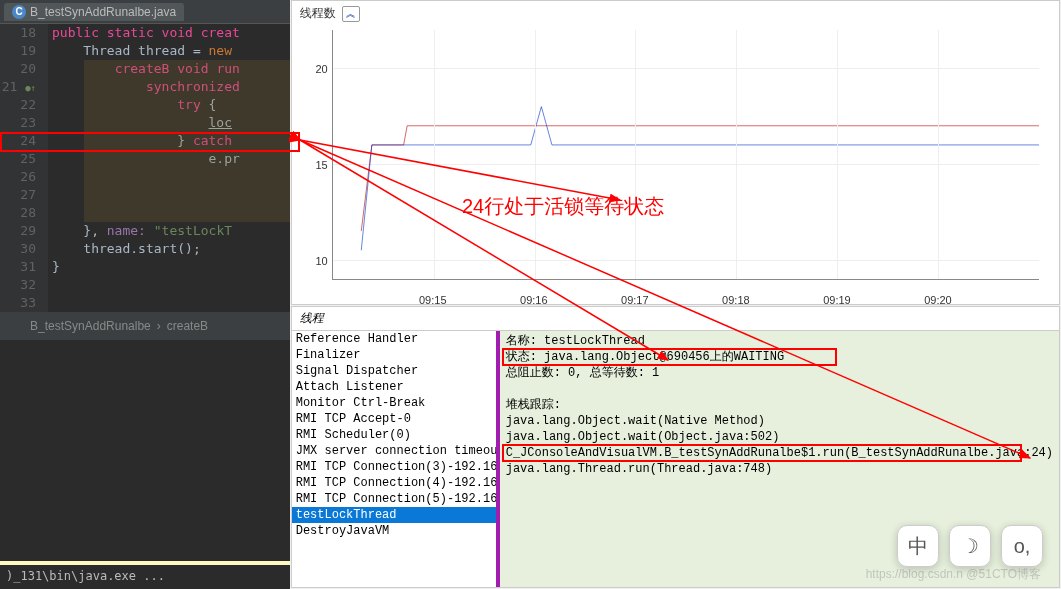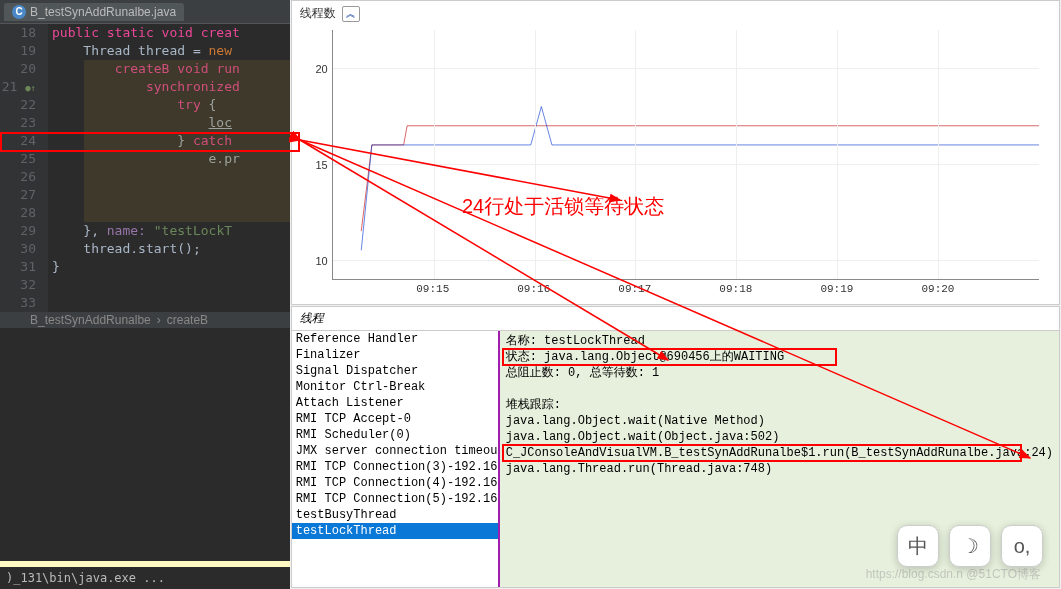--- a/index.html
+++ b/index.html
@@ -15,41 +15,41 @@
   .gut-icon { color: #6e8759; font-size: 9px; }
   .code-lines { flex: 1; padding-left: 4px; color: #a9b7c6; overflow: hidden; }
   .code-line { height: 18px; white-space: pre; }
   .hl-region { position: absolute; left: 84px; top: 36px; width: 216px; height: 162px; background: rgba(120, 100, 40, 0.25); pointer-events: none; }
   .kw { color: #ec4899; }
   .str { color: #6a8759; }
   .fn { color: #ec4899; }
   .prop { color: #9876aa; }
   .newk { color: #cc7832; }
   .red-box-24 { position: absolute; top: 108px; left: 0; width: 300px; height: 20px; border: 2px solid #ff0000; pointer-events: none; z-index: 5; }
-  .breadcrumb { height: 16px; background: #3c3f41; color: #888; display: flex; align-items: center; padding: 0 30px; gap: 6px; }
-  .terminal { height: 28px; background: #2b2b2b; color: #bbb; font-family: Consolas, monospace; padding: 4px 6px; border-top: 6px solid #fef9c3; }
+  .breadcrumb { height: 28px; background: #3c3f41; color: #888; display: flex; align-items: center; padding: 0 30px; gap: 6px; }
+  .terminal { height: 28px; background: #2b2b2b; color: #bbb; font-family: Consolas, monospace; padding: 4px 6px; border-top: 4px solid #fef9c3; }
   
   .right-pane { flex: 1; background: #f0f0f0; display: flex; flex-direction: column; position: relative; }
   .chart-section { height: 305px; background: #fff; border: 1px solid #ccc; margin: 0 1px; display: flex; flex-direction: column; }
   .chart-header { padding: 4px 8px; font-size: 12px; color: #333; display: flex; align-items: center; gap: 6px; }
   .collapse-btn { border: 1px solid #999; padding: 0 3px; font-size: 10px; color: #003399; border-radius: 2px; }
   .chart-body { flex: 1; position: relative; margin: 4px 20px 4px 40px; }
   .y-axis { position: absolute; left: -28px; top: 0; bottom: 20px; width: 24px; }
   .y-tick { position: absolute; right: 0; font-size: 11px; color: #333; transform: translateY(-50%); }
   .plot-area { position: absolute; left: 0; right: 0; top: 0; bottom: 20px; border-left: 1px solid #888; border-bottom: 1px solid #888; }
   .grid-h { position: absolute; left: 0; right: 0; border-top: 1px solid #eee; }
   .grid-v { position: absolute; top: 0; bottom: 0; border-left: 1px solid #eee; }
   .x-axis { position: absolute; left: 0; right: 0; bottom: 0; height: 20px; }
-  .x-tick { position: absolute; top: 3px; font-size: 11px; color: #333; transform: translateX(-50%); font-family: Liberation Mono, monospace; }
+  .x-tick { position: absolute; top: 14px; font-size: 11px; color: #333; transform: translateX(-50%); }
   svg.lines { position: absolute; left: 0; top: 0; width: 100%; height: 100%; }
   
   .thread-section { flex: 1; display: flex; flex-direction: column; border: 1px solid #ccc; margin: 1px; background: #fff; }
   .ts-header { padding: 3px 8px; font-size: 12px; border-bottom: 1px solid #ccc; font-style: italic; }
   .ts-body { flex: 1; display: flex; overflow: hidden; }
-  .thread-list { width: 208px; border-right: 2px solid #a21caf; overflow: hidden; font-family: "Courier New", monospace; font-size: 12px; line-height: 16px; background: #fff; }
+  .thread-list { width: 208px; border-right: 4px solid #a21caf; overflow: hidden; font-family: "Courier New", monospace; font-size: 12px; line-height: 16px; background: #fff; }
   .thread-list div { padding: 0 4px; white-space: nowrap; overflow: hidden; }
   .thread-list .selected { background: #0a78d6; color: #fff; }
   .thread-detail { flex: 1; background: #e6f0dc; font-family: "Courier New", monospace; font-size: 12px; line-height: 16px; padding: 2px 6px; position: relative; }
   .thread-detail div { white-space: nowrap; }
   
   .red-box-status { position: absolute; border: 2px solid #ff0000; pointer-events: none; }
   .annotation { position: absolute; color: #ff0000; font-size: 20px; z-index: 10; }
   svg.arrows { position: absolute; left: 0; top: 0; width: 1061px; height: 589px; pointer-events: none; z-index: 8; }
   
   .float-icons { position: absolute; right: 18px; bottom: 22px; display: flex; gap: 10px; z-index: 20; }
@@ -155,30 +155,30 @@
       </div>
     </div>
 
     <div class="thread-section">
       <div class="ts-header">线程</div>
       <div class="ts-body">
         <div class="thread-list" id="thread-list">
             <div>Reference Handler</div>
             <div>Finalizer</div>
             <div>Signal Dispatcher</div>
+            <div>Attach Listener</div>
             <div>Monitor Ctrl-Break</div>
-            <div>Attach Listener</div>
             <div>RMI TCP Accept-0</div>
             <div>RMI Scheduler(0)</div>
             <div>JMX server connection timeout 13</div>
             <div>RMI TCP Connection(3)-192.168.30.</div>
             <div>RMI TCP Connection(4)-192.168.30.</div>
             <div>RMI TCP Connection(5)-192.168.30.</div>
-            <div>testBusyThread</div>
             <div class="selected">testLockThread</div>
+            <div>DestroyJavaVM</div>
           </div>
         <div class="thread-detail">
           <div>名称: testLockThread</div>
           <div>状态: java.lang.Object@690456上的WAITING</div>
           <div>总阻止数: 0, 总等待数: 1</div>
           <div>&nbsp;</div>
           <div>堆栈跟踪:</div>
           <div>java.lang.Object.wait(Native Method)</div>
           <div>java.lang.Object.wait(Object.java:502)</div>
           <div>C_JConsoleAndVisualVM.B_testSynAddRunalbe$1.run(B_testSynAddRunalbe.java:24)</div>

